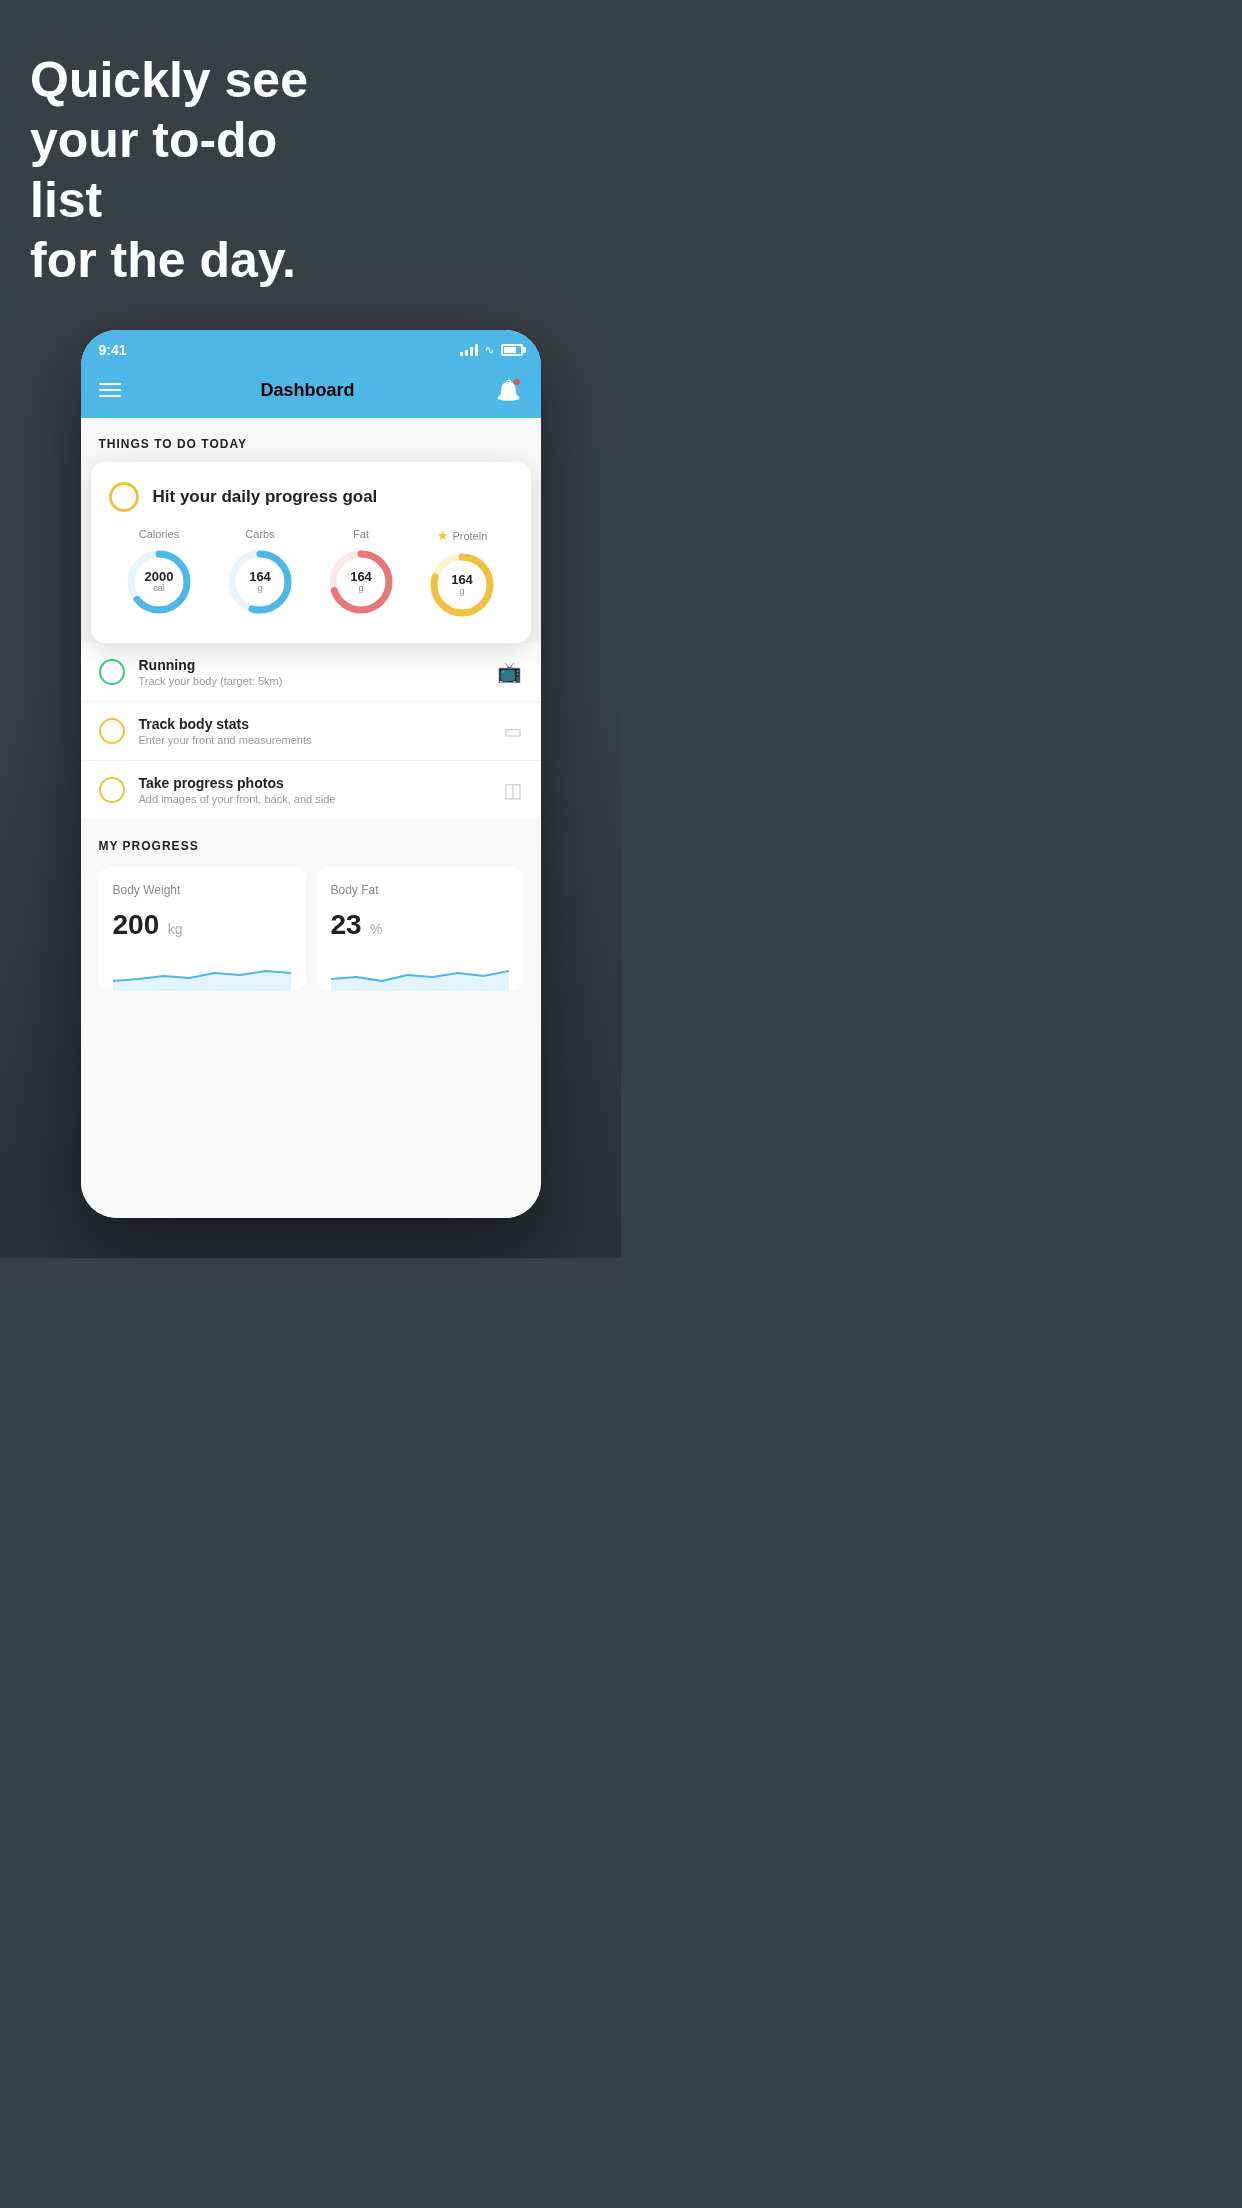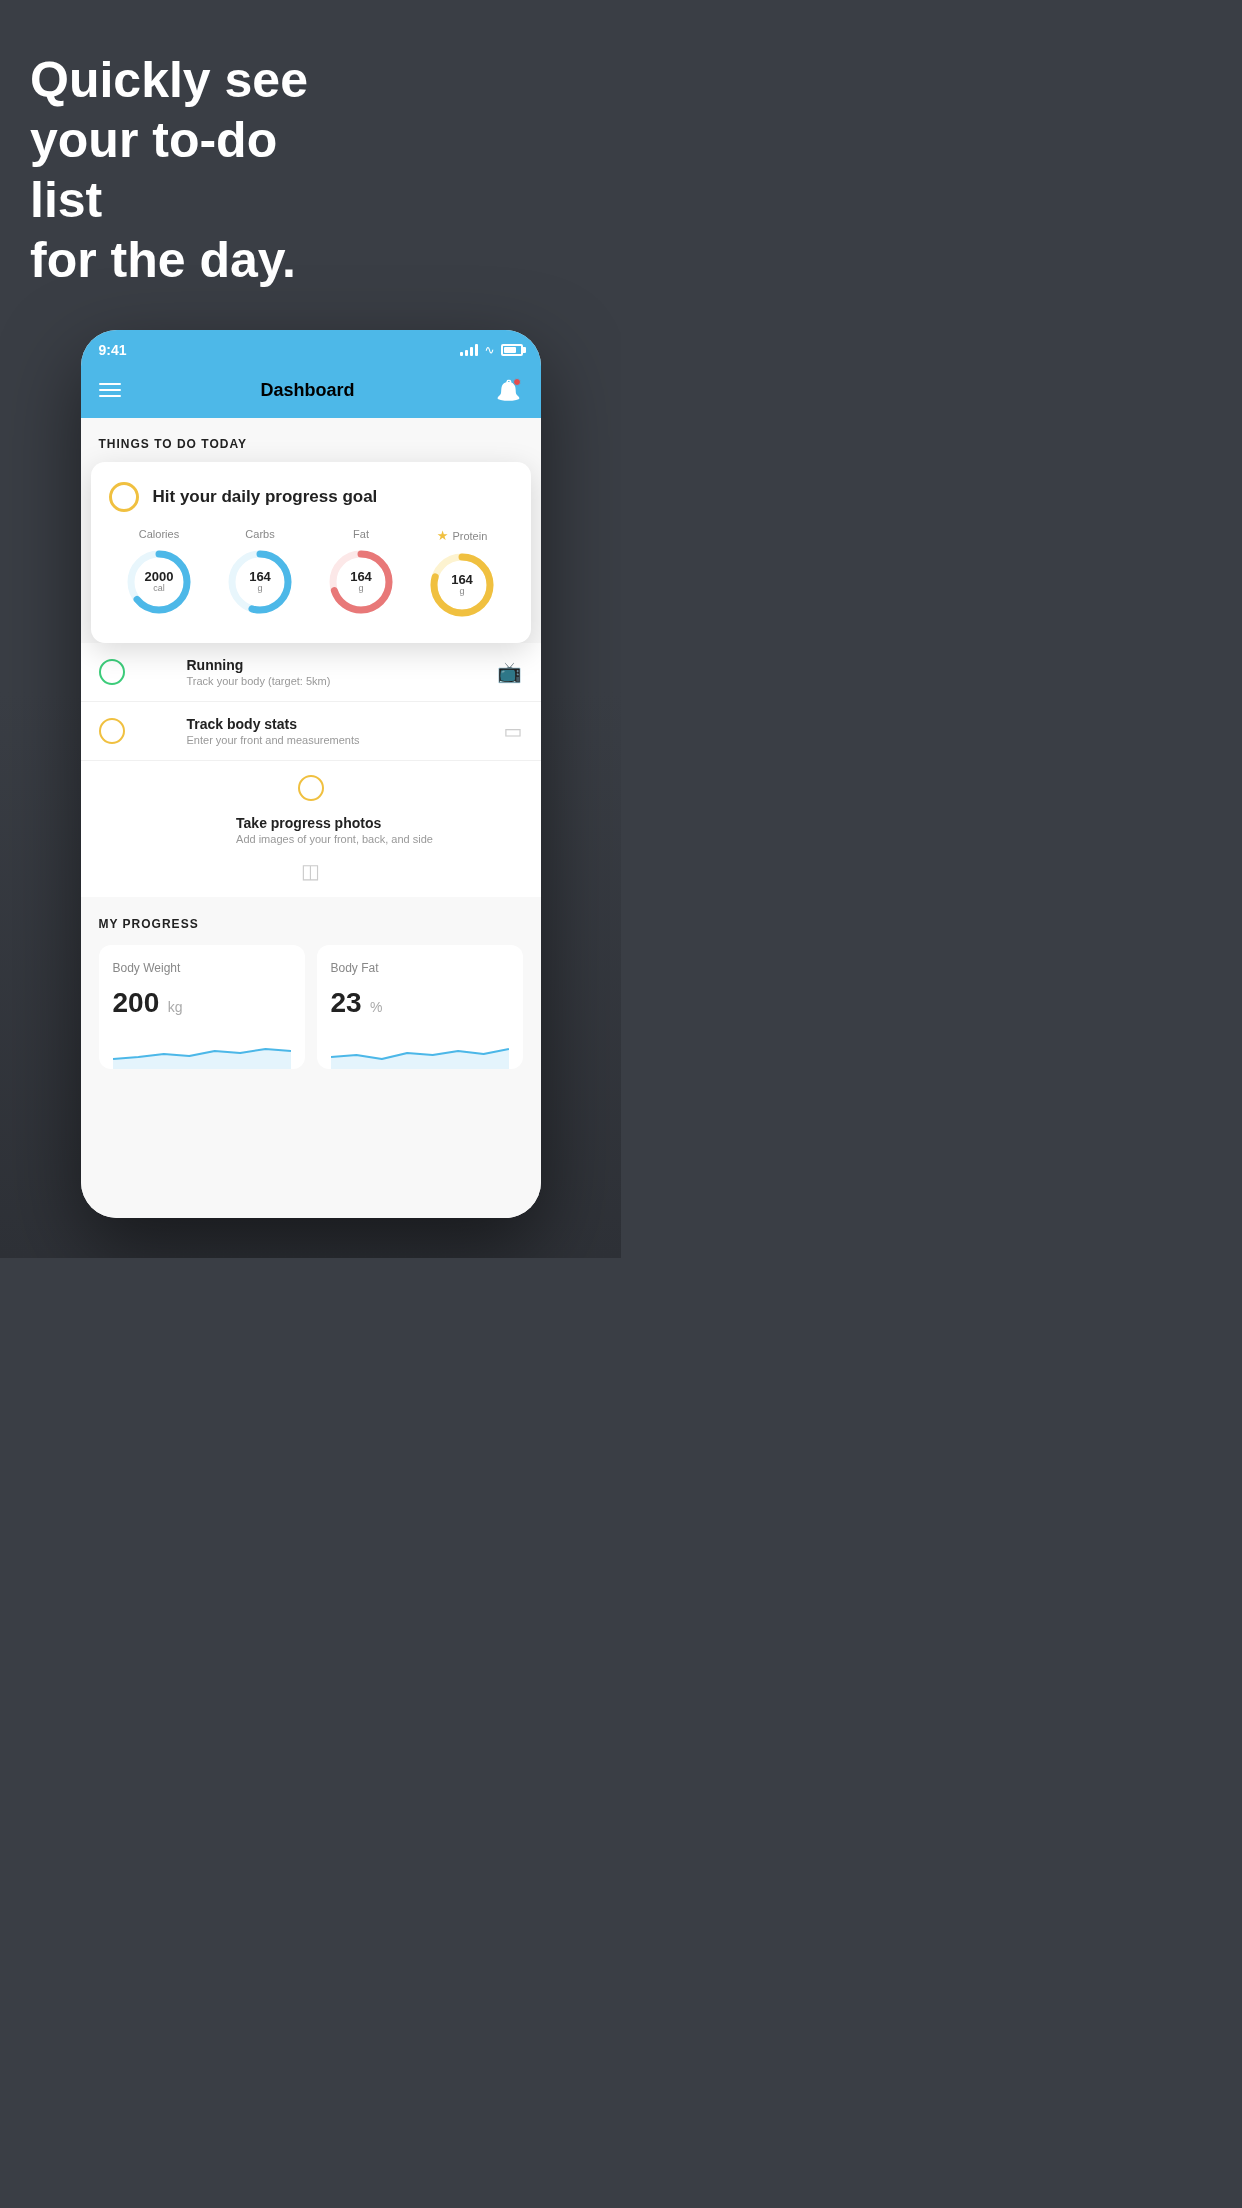--- a/index.html
+++ b/index.html
@@ -265,21 +265,20 @@
       height: 26px;
       border-radius: 50%;
       border: 2.5px solid #f0c040;
       flex-shrink: 0;
     }
     .todo-circle.green {
       border-color: #3ccc7a;
     }
     .todo-text {
       flex: 1;
-      margin-left: 48px;
     }
     .todo-name {
       font-size: 14px;
       font-weight: 600;
       color: #222;
     }
     .todo-desc {
       font-size: 11px;
       color: #999;
       margin-top: 2px;
@@ -466,21 +465,21 @@
 
         <div class="todo-item">
           <div class="todo-circle"></div>
           <div class="todo-text">
             <div class="todo-name">Track body stats</div>
             <div class="todo-desc">Enter your front and measurements</div>
           </div>
           <span class="todo-icon">▭</span>
         </div>
 
-        <div class="todo-item" style="border-bottom:none;flex-direction:column;">
+        <div class="todo-item" style="border-bottom:none;">
           <div class="todo-circle"></div>
           <div class="todo-text">
             <div class="todo-name">Take progress photos</div>
             <div class="todo-desc">Add images of your front, back, and side</div>
           </div>
           <span class="todo-icon">◫</span>
         </div>
 
       </div>
 

